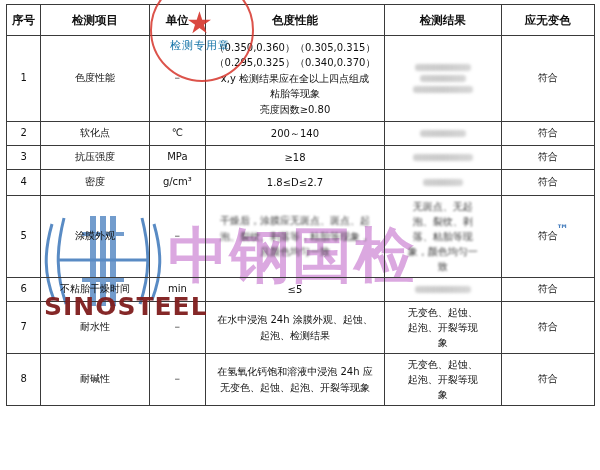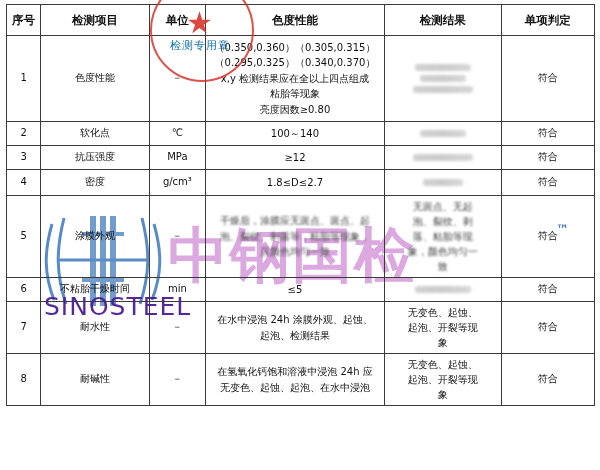--- a/index.html
+++ b/index.html
@@ -141,22 +141,22 @@
     opacity: 0.38;
     letter-spacing: 2px;
     white-space: nowrap;
     font-family: "DejaVu Sans", "Liberation Sans", sans-serif;
   }
   #wm-latin {
     left: 44px;
     top: 292px;
     z-index: 4;
     font-size: 25px;
-    font-weight: normal;
-    color: #4c1d95;
+    font-weight: bold;
+    color: #7f1d1d;
     letter-spacing: 1px;
     opacity: 0.95;
     white-space: nowrap;
   }
   #wm-tm {
     left: 556px;
     top: 222px;
     z-index: 4;
     font-size: 13px;
     color: #1a5fae;
@@ -199,21 +199,21 @@
         <col class="col-res">
         <col class="col-judge">
     </colgroup>
     <thead>
       <tr>
         <th>序号</th>
         <th>检测项目</th>
         <th>单位</th>
         <th>色度性能</th>
         <th>检测结果</th>
-        <th>单项判定</th>
+        <th>应无变色</th>
       </tr>
     </thead>
     <tbody id="tbody">
         <tr style="height: 86px;">
           <td class="cell-no">1</td>
           <td class="cell-item">色度性能</td>
           <td class="cell-unit">－</td>
           <td class="cell-req">
             <div class="req-wrap req-lines">
               <div>（0.350,0.360）（0.305,0.315）</div>
@@ -229,35 +229,35 @@
             <span class="smudge w3"></span>
           </td>
           <td class="cell-judge">符合</td>
         </tr>
         <tr style="height: 24px;">
           <td class="cell-no">2</td>
           <td class="cell-item">软化点</td>
           <td class="cell-unit">℃</td>
           <td class="cell-req">
             <div class="req-wrap req-lines">
-              <div>100～140</div>
+              <div>200～140</div>
             </div>
           </td>
           <td class="cell-res">
             <span class="smudge w2"></span>
           </td>
           <td class="cell-judge">符合</td>
         </tr>
         <tr style="height: 24px;">
           <td class="cell-no">3</td>
           <td class="cell-item">抗压强度</td>
           <td class="cell-unit">MPa</td>
           <td class="cell-req">
             <div class="req-wrap req-lines">
-              <div>≥12</div>
+              <div>≥18</div>
             </div>
           </td>
           <td class="cell-res">
             <span class="smudge w3"></span>
           </td>
           <td class="cell-judge">符合</td>
         </tr>
         <tr style="height: 26px;">
           <td class="cell-no">4</td>
           <td class="cell-item">密度</td>
@@ -327,21 +327,21 @@
           </td>
           <td class="cell-judge">符合</td>
         </tr>
         <tr style="height: 50px;">
           <td class="cell-no">8</td>
           <td class="cell-item">耐碱性</td>
           <td class="cell-unit">－</td>
           <td class="cell-req">
             <div class="req-wrap req-lines">
               <div>在氢氧化钙饱和溶液中浸泡 24h 应</div>
-              <div>无变色、起蚀、起泡、在水中浸泡</div>
+              <div>无变色、起蚀、起泡、开裂等现象</div>
             </div>
           </td>
           <td class="cell-res">
             <div class="res-wrap res-lines">
               <div>无变色、起蚀、</div>
               <div>起泡、开裂等现</div>
               <div>象</div>
             </div>
           </td>
           <td class="cell-judge">符合</td>

